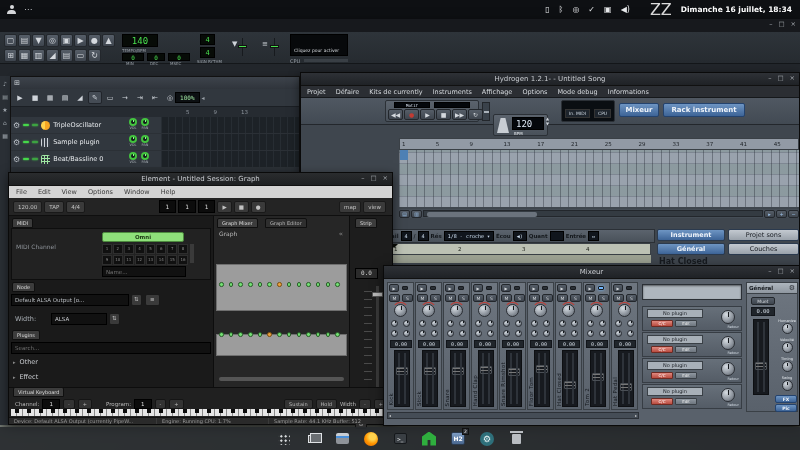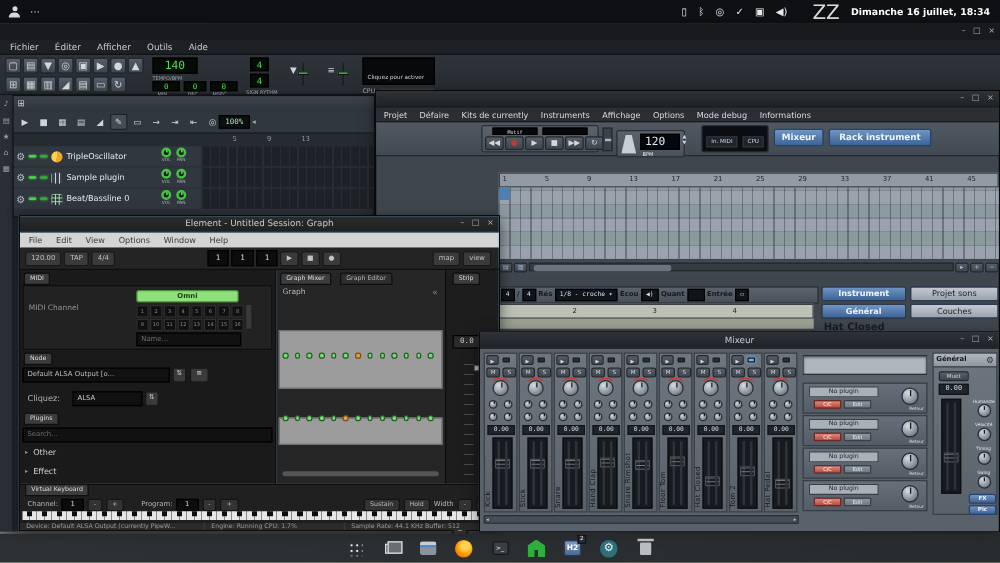--- a/index.html
+++ b/index.html
@@ -98,21 +98,21 @@
 #hyd-pt .pbox{background:#10151c;color:#cfe0f2;font-size:5px;font-family:"DejaVu Sans Mono",monospace;border:1px solid #000;padding:1px 3px}
 .htab{position:absolute;height:12px;font-size:6.5px;display:flex;align-items:center;justify-content:center;border:1px solid #2b3a4e;border-radius:2px}
 .htab.on{background:linear-gradient(#6e95c3,#3d6497);color:#f0f5fb;font-weight:bold}
 .htab.off{background:linear-gradient(#c3c9d0,#9aa2ab);color:#20242a}
 #hyd-ruler{position:absolute;left:86px;top:170px;width:264px;height:12px;background:#bcc1b4;border:1px solid #3a4046}
 #hyd-ruler span{position:absolute;top:2px;font-size:5.5px;color:#20241c}
 #hyd-ruler .mark{position:absolute;left:2px;top:0;width:0;height:0;border:4px solid transparent;border-top-color:#0a0c08}
 #hyd-strip2{position:absolute;left:86px;top:182px;width:264px;height:8px;background:#9ba091}
 #hyd-hat{position:absolute;left:358px;top:184px;font-size:8px;font-weight:bold;color:#171b20}
 
-#elem{left:15px;top:172px;width:385px;height:253px;background:#7dd3fc}
+#elem{left:8px;top:172px;width:385px;height:253px;background:#0c4a6e}
 #elem .tbar{background:linear-gradient(#2a2c2e,#1e2022)}
 #elem-menu{height:12px;background:#d4d4d4;display:flex;align-items:center;gap:11px;padding-left:7px}
 #elem-menu span{font-size:6.5px;color:#3a3a3a}
 #elem-tools{height:18px;background:#242424;display:flex;align-items:center;padding:0 4px;border-bottom:1px solid #0f0f0f}
 .ebtn{background:#3a3a3a;border:1px solid #191919;border-radius:2px;color:#c2c2c2;font-size:5.5px;padding:2px 4px;margin-right:2px}
 .ebar{background:#0c0c0c;color:#ddd;font-size:6px;font-family:"DejaVu Sans Mono",monospace;padding:2px 6px;margin-right:2px;border:1px solid #000}
 .etab{position:absolute;height:10px;background:#2e2e2e;border:1px solid #0f0f0f;border-radius:2px 2px 0 0;color:#b9b9b9;font-size:5px;display:flex;align-items:center;justify-content:center;padding:0 4px}
 .etab.sel{background:#3c3c3c;color:#ddd}
 #elem-left{position:absolute;left:0;top:43px;width:205px;bottom:37px;background:#1a1a1a;border-right:1px solid #0d0d0d}
 .epanel{position:absolute;background:#222;border:1px solid #0e0e0e}
@@ -219,27 +219,20 @@
 </div>
 
 <div id="lmms" class="win">
   <div id="lmms-title">
     <div class="wbtns">
       <span>–</span>
       <span>□</span>
       <span>×</span>
     </div>
   </div>
-  <div id="lmms-menu">
-      <span>Fichier</span>
-      <span>Éditer</span>
-      <span>Afficher</span>
-      <span>Outils</span>
-      <span>Aide</span>
-    </div>
   <div id="lmms-tools">
     <div class="abs" id="lmms-ico1" style="left:4px;top:2px;display:flex">
         <div class="btn mini">▢</div>
         <div class="btn mini">▤</div>
         <div class="btn mini">▼</div>
         <div class="btn mini">◎</div>
         <div class="btn mini">▣</div>
         <div class="btn mini">▶</div>
         <div class="btn mini">●</div>
         <div class="btn mini">▲</div>
@@ -376,20 +369,21 @@
             </div>
             <div class="cells"></div>
           </div>
         </div>
     </div>
   </div>
 </div>
 
 <div id="hyd" class="win">
   <div class="tbar">
+    <div class="title">Hydrogen 1.2.1- - Untitled Song</div>
     <div class="wbtns">
       <span>–</span>
       <span>□</span>
       <span>×</span>
     </div>
   </div>
   <div id="hyd-menu">
       <span>Projet</span>
       <span>Défaire</span>
       <span>Kits de currently</span>
@@ -408,21 +402,21 @@
           <div class="btn hbtn" style="color: rgb(194, 59, 51);">●</div>
           <div class="btn hbtn">▶</div>
           <div class="btn hbtn">■</div>
           <div class="btn hbtn">▶▶</div>
           <div class="btn hbtn">↻</div>
         </div>
     </div>
     <div class="abs" style="left:181px;top:4px;width:8px;height:19px;background:#3a424b;border:1px solid #23272c">
       <div class="abs" style="left:1px;top:8px;width:5px;height:2px;background:#aab2ba"></div>
     </div>
-    <div class="hpanel" style="left:192px;top:6px;width:55px;height:22px">
+    <div class="hpanel" style="left:192px;top:16px;width:55px;height:22px">
       <div class="abs" style="left:3px;top:3px;width:12px;height:15px;background:#c9ced4;clip-path:polygon(30% 0,70% 0,100% 100%,0 100%)"></div>
       <div class="abs lcdb" style="left:18px;top:2px;width:32px;height:13px;font-size:9px;line-height:12px;text-align:left;padding-left:3px">120</div>
       <div class="abs lbl" style="left:20px;top:16px;color:#e8ecf0">BPM</div>
       <div class="abs" style="left:52px;top:2px;font-size:4px;color:#cfd4da;line-height:1.2">▲<br>▼</div>
     </div>
     <div class="hpanel" style="left:260px;top:2px;width:54px;height:22px;background:#0a0e12">
       <div class="abs" style="left:3px;top:8px;font-size:4.5px;color:#cfd8e2;background:#1d242c;padding:1px 3px;border:1px solid #333">In. MIDI</div>
       <div class="abs" style="left:32px;top:8px;font-size:4.5px;color:#cfd8e2;background:#1d242c;padding:1px 3px;border:1px solid #333">CPU</div>
     </div>
     <div class="abs bluebtn" style="left:318px;top:5px;width:40px;height:14px">Mixeur</div>
@@ -547,21 +541,21 @@
           <div>15</div>
           <div>16</div>
         </div>
       <div class="abs" style="left:178px;top:15px;width:4px;height:19px;background:#3a3a3a"></div>
       <div class="efield" style="position:absolute;left:90px;top:37px;width:84px;height:11px">Name...</div>
     </div>
     <div class="etab sel" style="left:3px;top:66px">Node</div>
     <div class="efield" style="position:absolute;left:2px;top:78px;width:118px;height:12px;color:#b9bdc2">Default ALSA Output [o...</div>
     <div class="ebtn" style="position:absolute;left:122px;top:78px;height:12px;padding:1px 2px">⇅</div>
     <div class="ebtn" style="position:absolute;left:136px;top:78px;height:12px;padding:1px 4px">≡</div>
-    <div style="position:absolute;left:6px;top:99px;font-size:6.5px;color:#aab0b6">Cliquez:</div>
+    <div style="position:absolute;left:6px;top:99px;font-size:6.5px;color:#aab0b6">Width:</div>
     <div class="efield" style="position:absolute;left:42px;top:97px;width:56px;height:12px;color:#c9ccd0">ALSA</div>
     <div class="ebtn" style="position:absolute;left:100px;top:97px;height:12px;padding:1px 2px">⇅</div>
     <div class="etab sel" style="left:3px;top:114px">Plugins</div>
     <div class="efield" style="position:absolute;left:2px;top:126px;width:200px;height:12px">Search...</div>
     <div id="elem-tree">
         <div class="etree" style="top: 142px;">
           <span class="arr">▸</span>
           <span>Other</span>
         </div>
         <div class="etree" style="top: 157px;">

